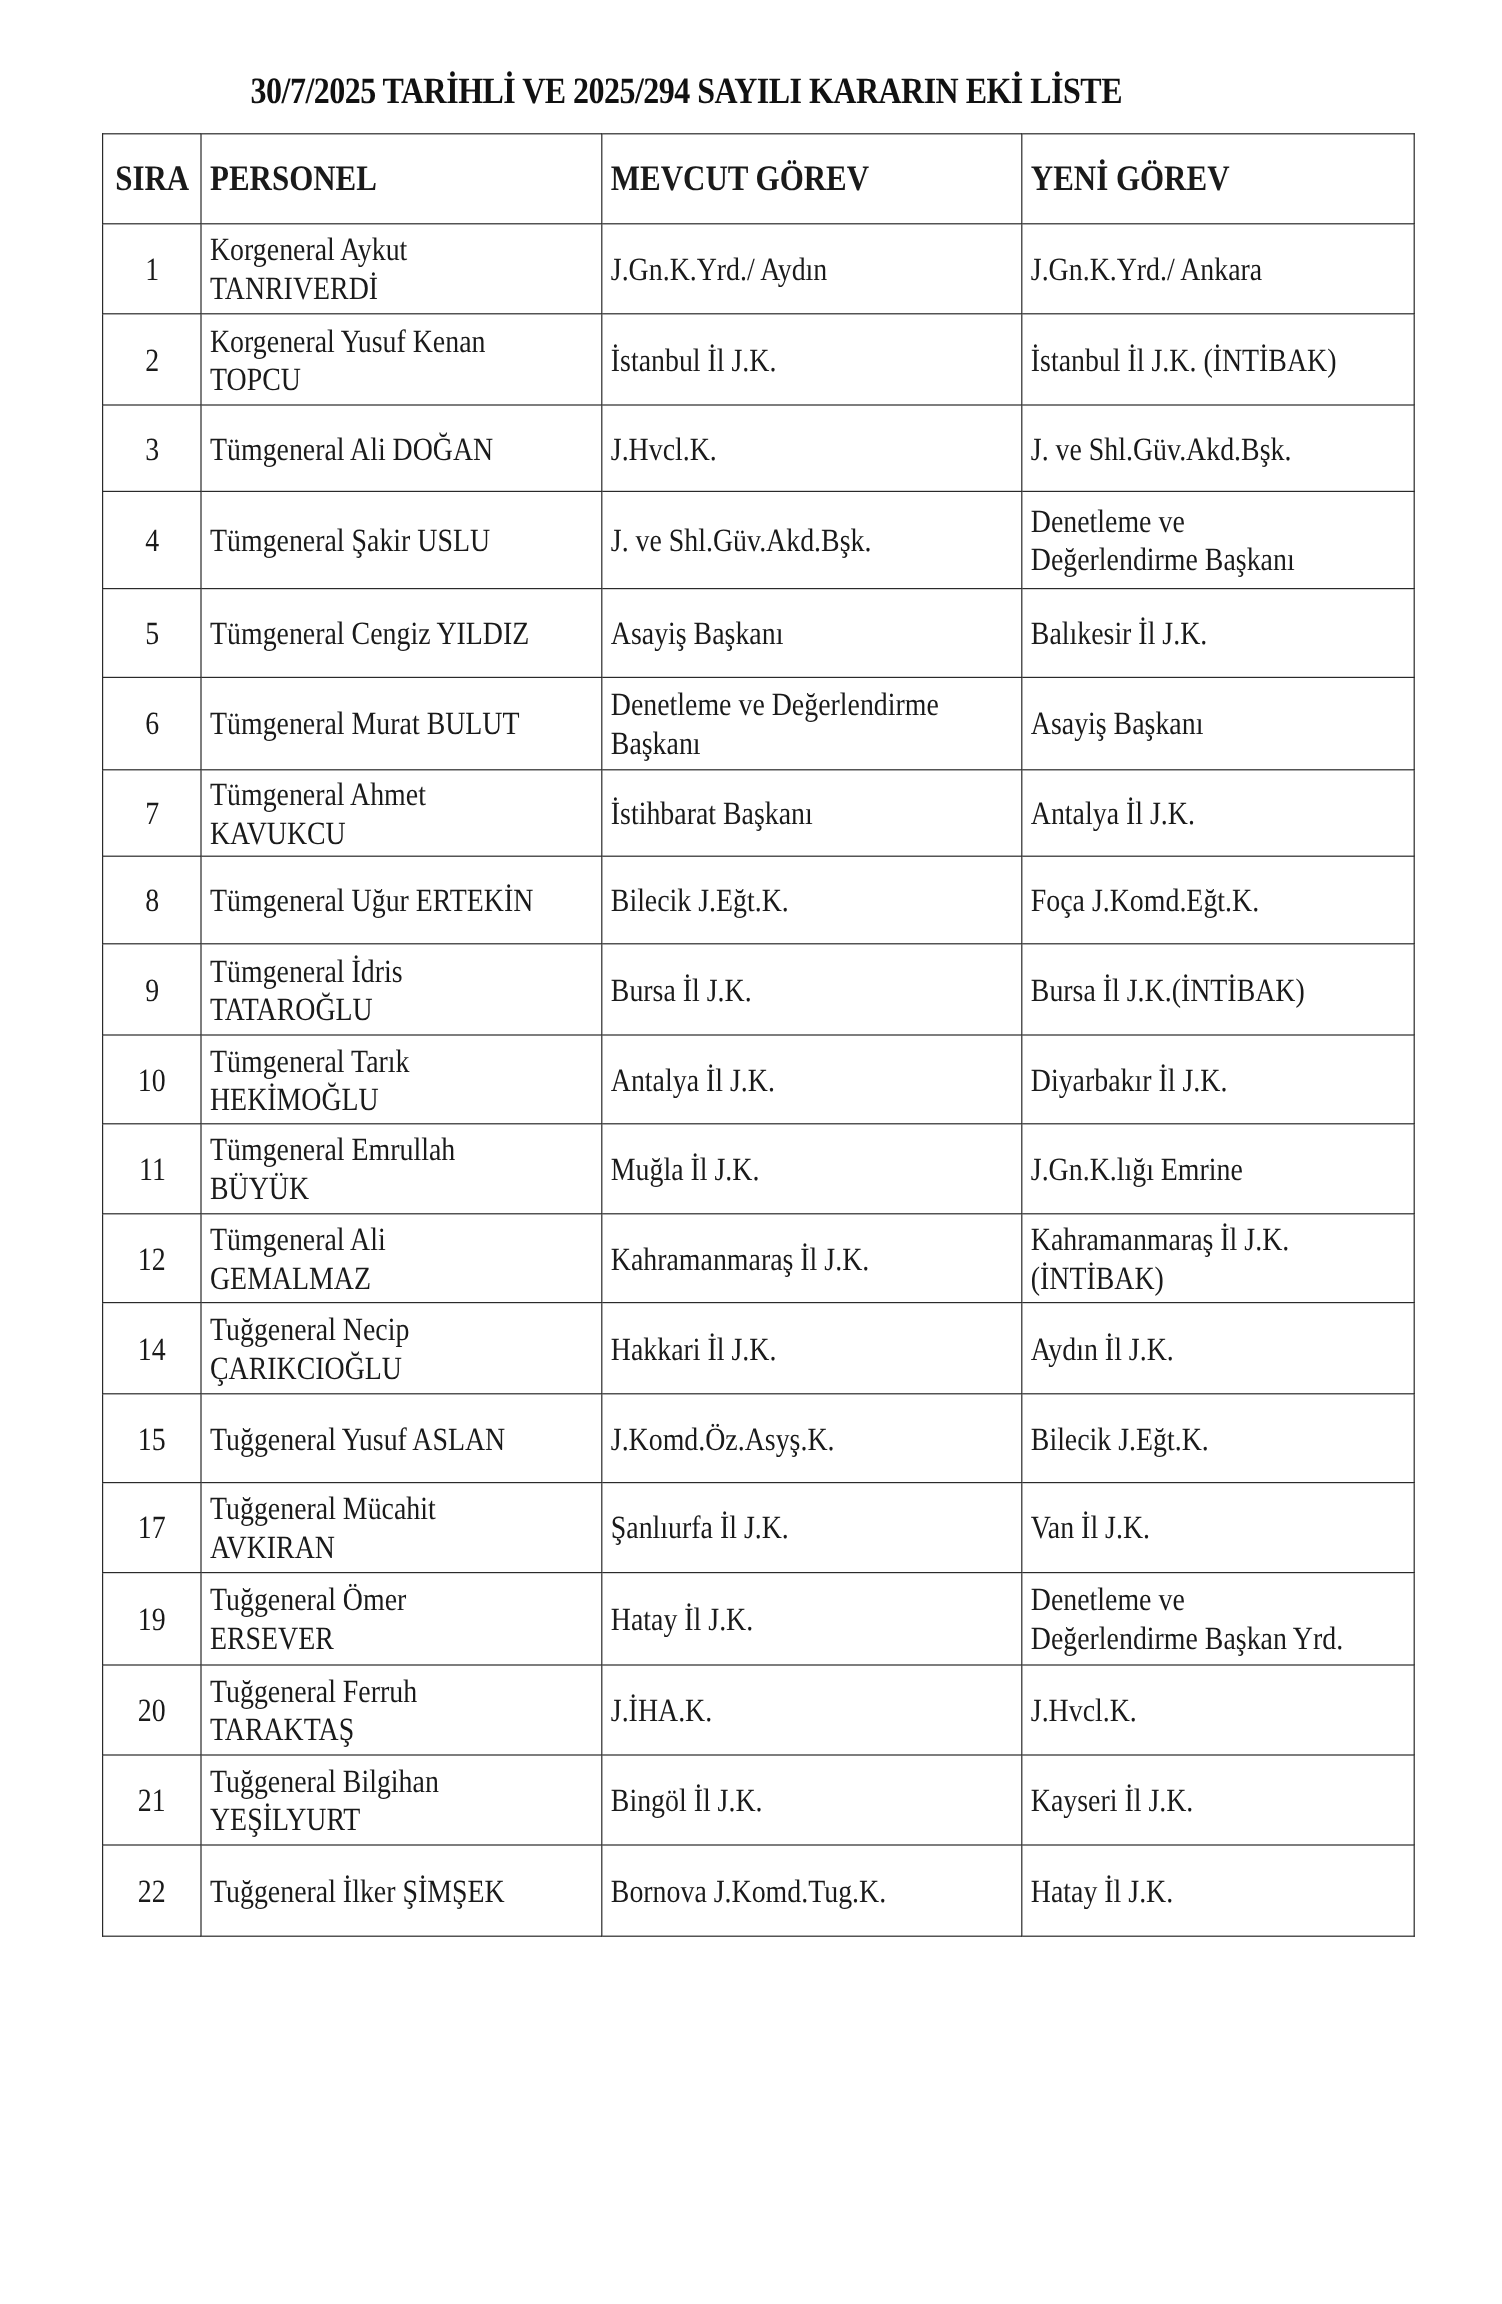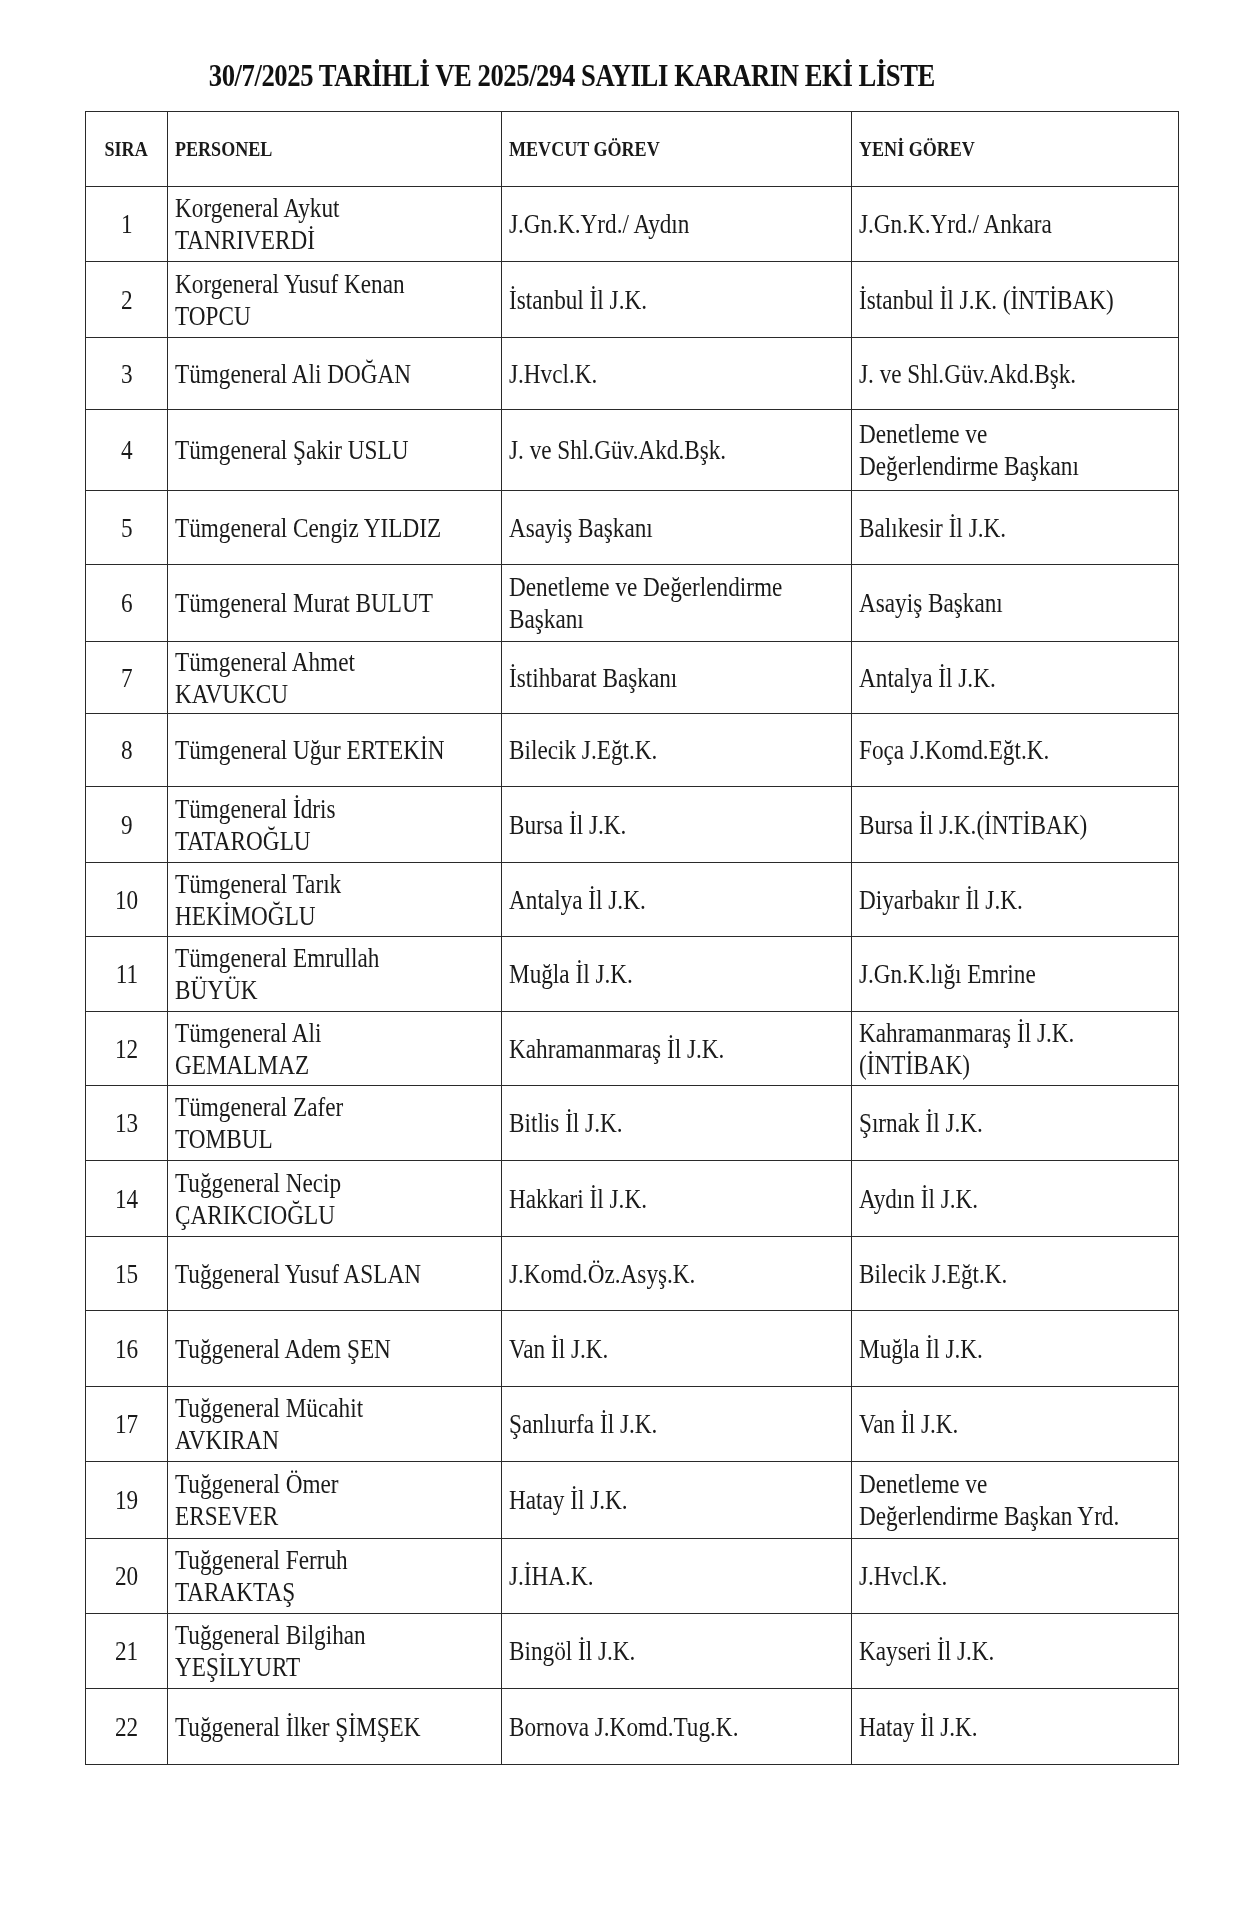--- a/index.html
+++ b/index.html
@@ -42,21 +42,21 @@
       padding: 0 0 0 7px;
       vertical-align: middle;
       font-size: 27px;
       line-height: 32px;
       font-weight: normal;
       text-align: left;
       overflow: hidden;
     }
     table.list th {
       font-weight: bold;
-      font-size: 21px;
+      font-size: 30px;
       height: 74px;
     }
     table.list th .hdr, table.list td .cell {
       display: inline-block;
       transform: scaleX(0.86);
       transform-origin: 0 50%;
       white-space: nowrap;
     }
     table.list td.col-sira, table.list th.col-sira {
       text-align: center;
@@ -157,44 +157,32 @@
         <td style="height: 74px;"><span class="cell">Muğla İl J.K.</span></td>
         <td style="height: 74px;"><span class="cell">J.Gn.K.lığı Emrine</span></td>
       </tr>
       <tr>
         <td class="col-sira" style="height: 73px;"><span class="cell">12</span></td>
         <td style="height: 73px;"><span class="cell">Tümgeneral Ali<br>GEMALMAZ</span></td>
         <td style="height: 73px;"><span class="cell">Kahramanmaraş İl J.K.</span></td>
         <td style="height: 73px;"><span class="cell">Kahramanmaraş İl J.K.<br>(İNTİBAK)</span></td>
       </tr>
       <tr>
-        <td class="col-sira" style="height: 74px;"><span class="cell">13</span></td>
-        <td style="height: 74px;"><span class="cell">Tümgeneral Zafer<br>TOMBUL</span></td>
-        <td style="height: 74px;"><span class="cell">Bitlis İl J.K.</span></td>
-        <td style="height: 74px;"><span class="cell">Şırnak İl J.K.</span></td>
-      </tr>
-      <tr>
         <td class="col-sira" style="height: 75px;"><span class="cell">14</span></td>
         <td style="height: 75px; margin-top: 48px;"><span class="cell">Tuğgeneral Necip<br>ÇARIKCIOĞLU</span></td>
         <td style="height: 75px;"><span class="cell">Hakkari İl J.K.</span></td>
         <td style="height: 75px;"><span class="cell">Aydın İl J.K.</span></td>
       </tr>
       <tr>
         <td class="col-sira" style="height: 73px;"><span class="cell">15</span></td>
         <td style="height: 73px;"><span class="cell">Tuğgeneral Yusuf ASLAN</span></td>
         <td style="height: 73px;"><span class="cell">J.Komd.Öz.Asyş.K.</span></td>
         <td style="height: 73px;"><span class="cell">Bilecik J.Eğt.K.</span></td>
       </tr>
       <tr>
-        <td class="col-sira" style="height: 75px;"><span class="cell">16</span></td>
-        <td style="height: 75px;"><span class="cell">Tuğgeneral Adem ŞEN</span></td>
-        <td style="height: 75px;"><span class="cell">Van İl J.K.</span></td>
-        <td style="height: 75px;"><span class="cell">Muğla İl J.K.</span></td>
-      </tr>
-      <tr>
         <td class="col-sira" style="height: 74px;"><span class="cell">17</span></td>
         <td style="height: 74px;"><span class="cell">Tuğgeneral Mücahit<br>AVKIRAN</span></td>
         <td style="height: 74px;"><span class="cell">Şanlıurfa İl J.K.</span></td>
         <td style="height: 74px;"><span class="cell">Van İl J.K.</span></td>
       </tr>
       <tr>
         <td class="col-sira" style="height: 76px;"><span class="cell">19</span></td>
         <td style="height: 76px; margin-top: 40px;"><span class="cell">Tuğgeneral Ömer<br>ERSEVER</span></td>
         <td style="height: 76px;"><span class="cell">Hatay İl J.K.</span></td>
         <td style="height: 76px;"><span class="cell">Denetleme ve<br>Değerlendirme Başkan Yrd.</span></td>

